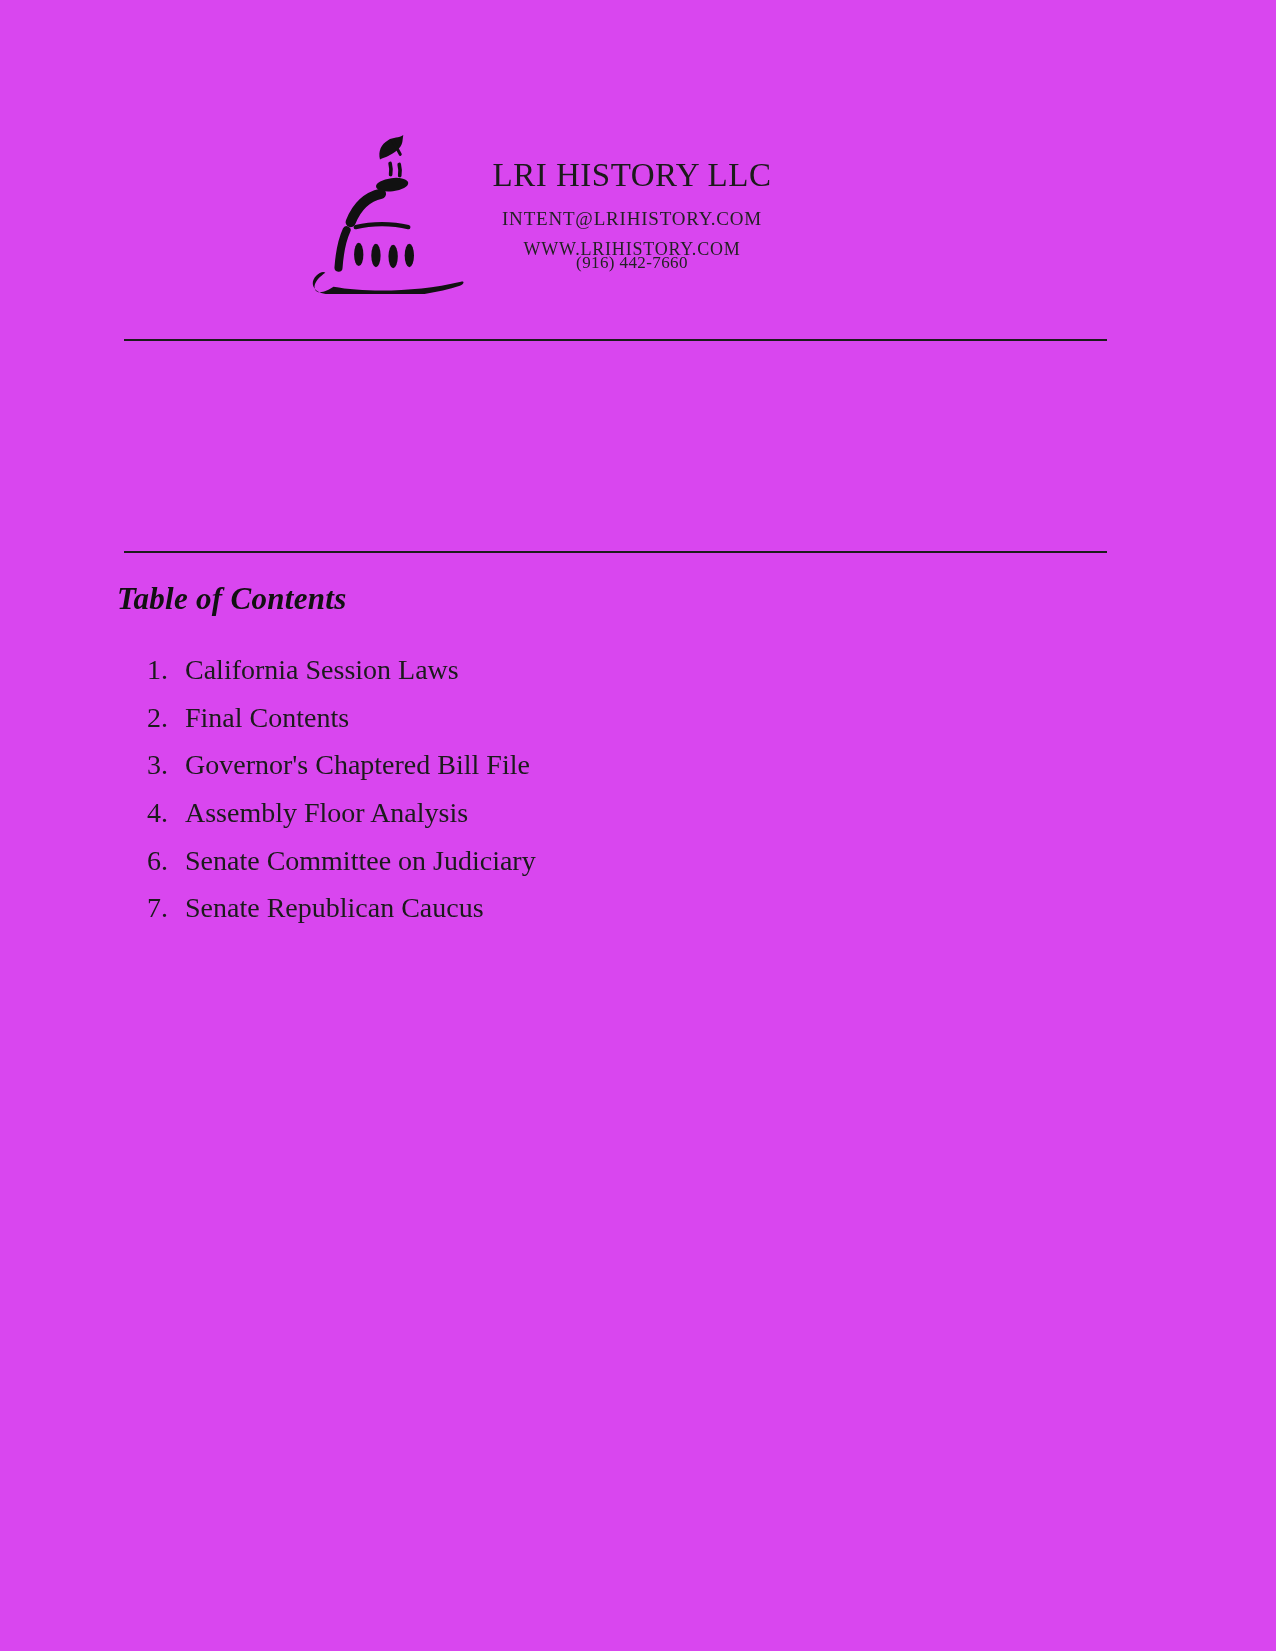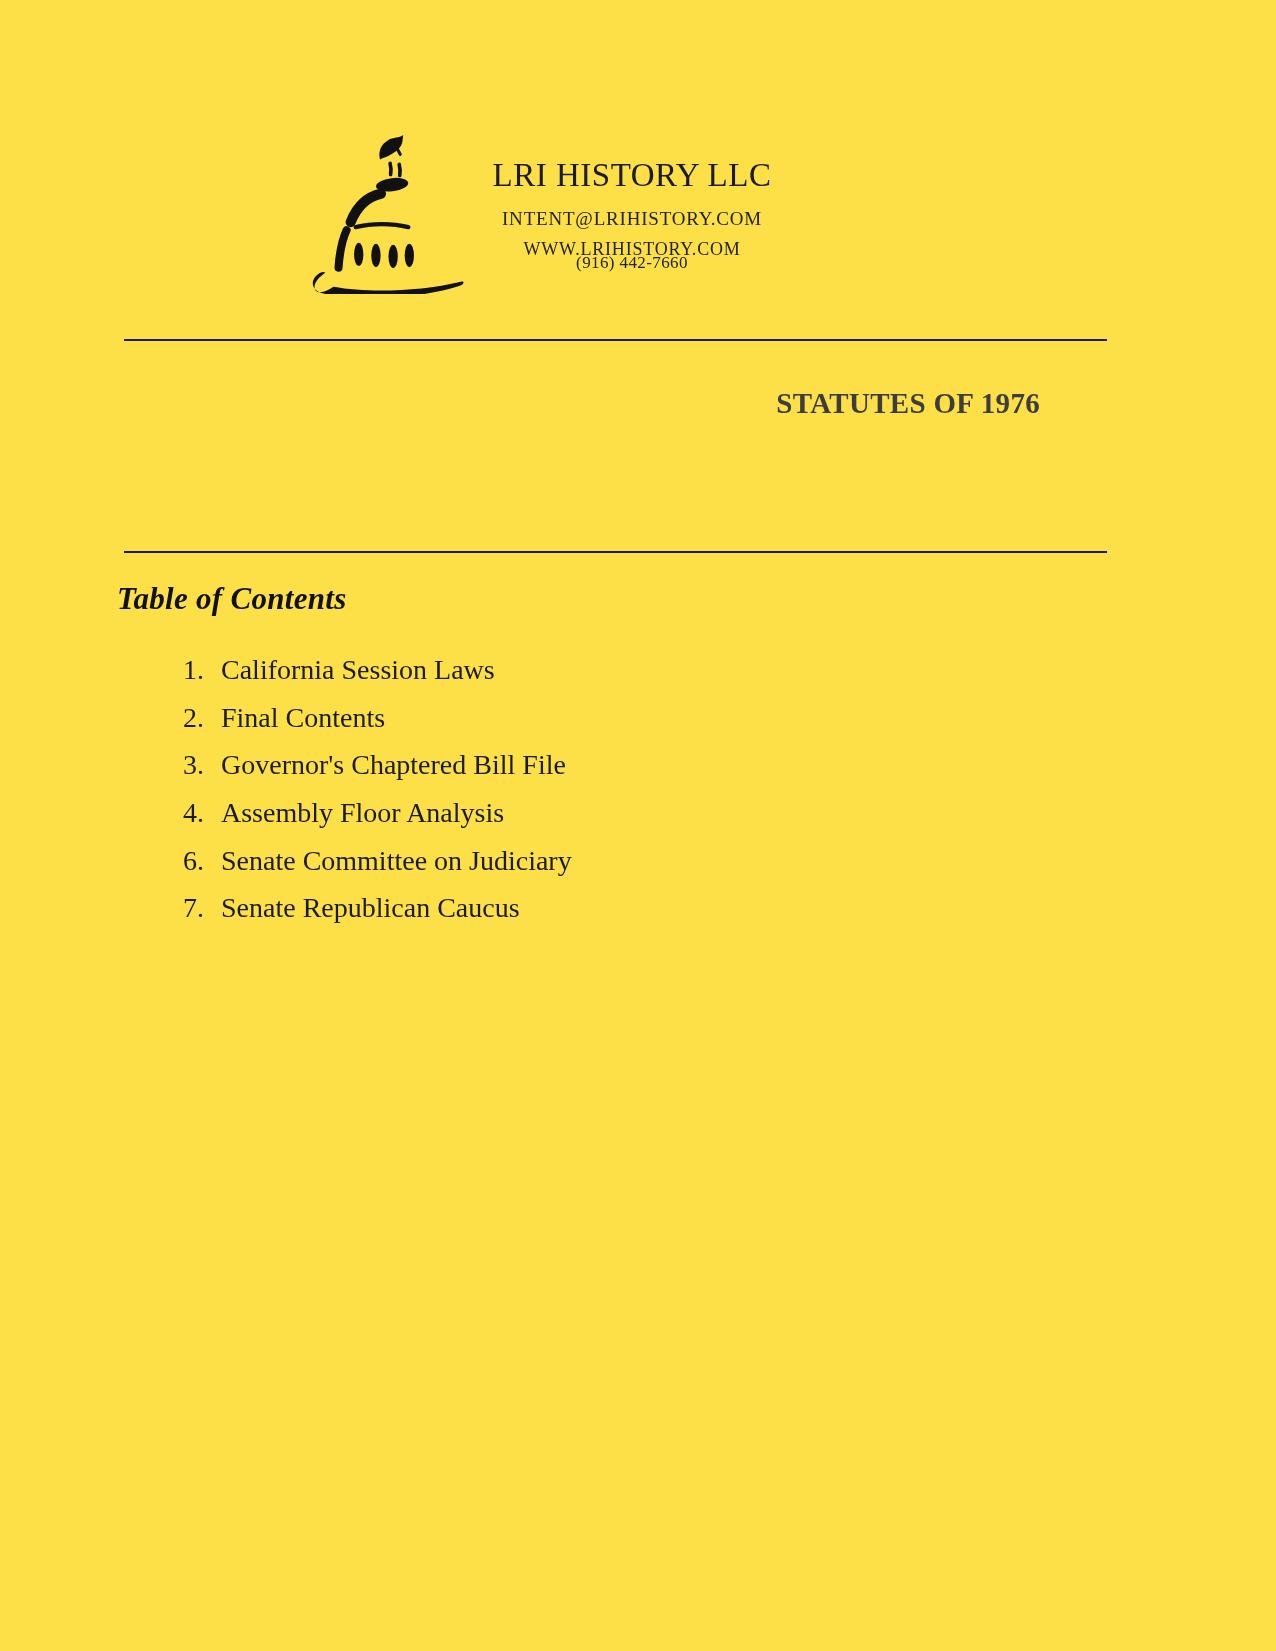--- a/index.html
+++ b/index.html
@@ -1,20 +1,20 @@
 <!DOCTYPE html>
 <html><head>
 <meta charset="utf-8">
 <style>
   html, body { margin: 0; padding: 0; background: #ffffff; }
   .page {
     position: relative;
     width: 1276px;
     height: 1651px;
-    background: #fde047;
+    background: #d946ef;
     font-family: "Liberation Serif", "DejaVu Serif", serif;
     color: #1b1b1b;
     overflow: hidden;
   }
 
   
   .logo {
     position: absolute;
     left: 295px;
     top: 132px;
@@ -94,21 +94,20 @@
     font-size: 31px;
     font-weight: bold;
     color: #111111;
     letter-spacing: 0.3px;
     font-style: italic;
   }
   .toc-list {
     position: absolute;
     left: 147px;
     top: 653px;
-    margin-left: 36px;
   }
   .toc-item {
     height: 47.7px;
     font-size: 28px;
     line-height: 34px;
     color: #1b1b1b;
     white-space: nowrap;
   }
   .toc-num {
     display: inline-block;
@@ -147,21 +146,20 @@
   <div class="company-block">
     <div class="company-name">LRI HISTORY LLC</div>
     <div class="company-email">INTENT@LRIHISTORY.COM</div>
     <div class="company-web">WWW.LRIHISTORY.COM</div>
     <div class="company-phone">(916) 442-7660</div>
   </div>
 
   <div class="rule rule-top"></div>
 
   <div class="statutes-block">
-    <div>STATUTES OF 1976</div>
   </div>
 
   <div class="rule rule-bottom"></div>
 
   <div class="toc-heading">Table of Contents</div>
 
   <div class="toc-list">
     <div class="toc-item">
       <span class="toc-num">1.</span><span>California Session Laws</span>
     </div>

